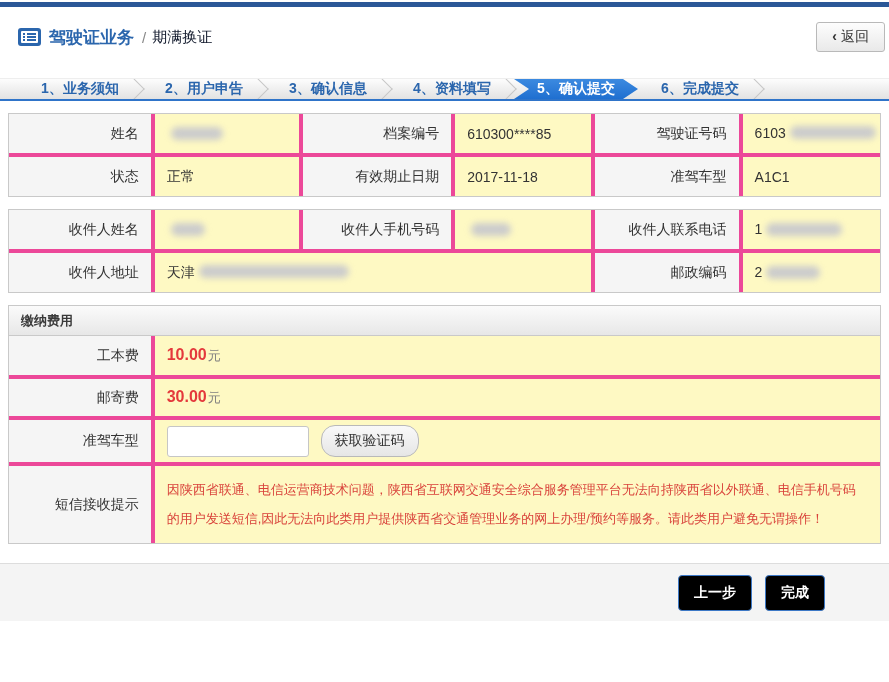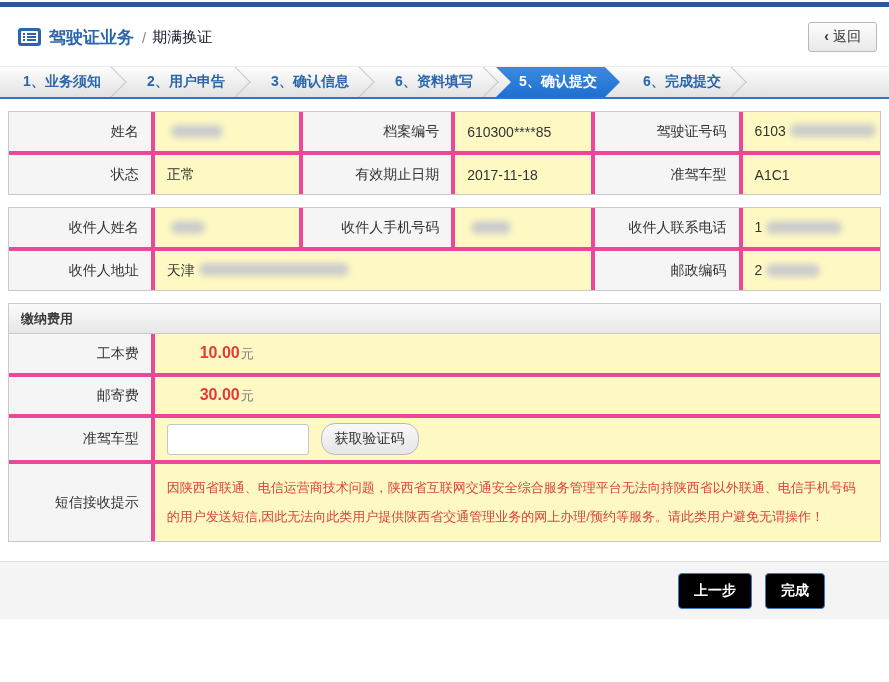--- a/index.html
+++ b/index.html
@@ -7,41 +7,41 @@
   body {
     width:889px; height:682px; overflow:hidden;
     background:#fff; color:#333;
     font-family:"Liberation Sans","DejaVu Sans",sans-serif;
     font-size:14px;
   }
   .top-white { height:2px; background:#fff; }
   .top-bar { height:5px; background:#2b5797; }
 
   
-  .header { display:flex; align-items:center; padding:15px 10px 14px 18px; background:#fff; }
+  .header { display:flex; align-items:center; padding:15px 2px 14px 18px; background:#fff; }
   .hdr-icon { width:23px; height:18px; margin-right:8px; flex:0 0 auto; }
   .hdr-title { color:#2b66ad; font-weight:bold; font-size:17px; }
   .hdr-divider { color:#888; font-size:15px; margin:0 6px 0 8px; }
   .hdr-sub { color:#0f172a; font-size:15px; }
   .back-btn {
     margin-left:auto; margin-right:2px;
     background:linear-gradient(#fdfdfd,#e9e9e9);
     border:1px solid #b9b9b9; border-radius:3px;
     padding:5px 15px; font-size:14px; color:#333; cursor:pointer;
     font-family:inherit;
   }
   .back-chevron { font-weight:bold; margin-right:4px; }
 
   
   .steps {
-    display:flex; height:33px; margin-top:0;
+    display:flex; height:23px; margin-top:12px;
     background:linear-gradient(#fdfdfd,#e2e2e2);
     border-top:1px solid #eee;
     border-bottom:2px solid #2f74c9;
-    padding-left:0; overflow:hidden; position:relative;
+    padding-left:18px; overflow:hidden; position:relative;
   }
   .step {
     width:124px; flex:0 0 auto; position:relative;
     display:flex; align-items:center; justify-content:center;
     color:#2b66ad; font-weight:bold; font-size:14px;
   }
   .step:not(.active):not(.filler)::after {
     content:''; position:absolute; right:2px; top:50%;
     width:22px; height:22px;
     transform:translateY(-50%) rotate(45deg);
@@ -76,21 +76,21 @@
   td.val { background:#fef9c3; text-align:left; }
 
   .blob {
     display:inline-block; height:13px; border-radius:7px;
     background:#cccccc; filter:blur(3px);
     vertical-align:middle; margin:0 2px 2px 4px;
   }
   .faint { opacity:.45; }
 
   
-  .fee-num { color:#e4393c; font-weight:bold; font-size:16px;margin-left:33px; }
+  .fee-num { color:#e4393c; font-weight:bold; font-size:16px; }
   .fee-unit { color:#808080; font-size:13px; margin-left:1px; }
   tr.code-row td { height:46px; }
   .code-input {
     width:142px; height:31px; border:1px solid #c6c6c6; border-radius:3px;
     padding:0 8px; font-size:14px; vertical-align:middle;
     font-family:inherit; outline:none;
   }
   .code-btn {
     height:32px; margin-left:8px; padding:0 13px; vertical-align:middle;
     background:linear-gradient(#f9f9f9,#e6e6e6);
@@ -145,21 +145,21 @@
   <div class="step">
       <span>1、业务须知</span>
     </div>
   <div class="step">
       <span>2、用户申告</span>
     </div>
   <div class="step">
       <span>3、确认信息</span>
     </div>
   <div class="step">
-      <span>6、资料填写</span>
+      <span>4、资料填写</span>
     </div>
   <div class="step active">
       <span>5、确认提交</span>
     </div>
   <div class="step">
       <span>6、完成提交</span>
     </div>
   <div class="step filler"></div>
 </div>
 

